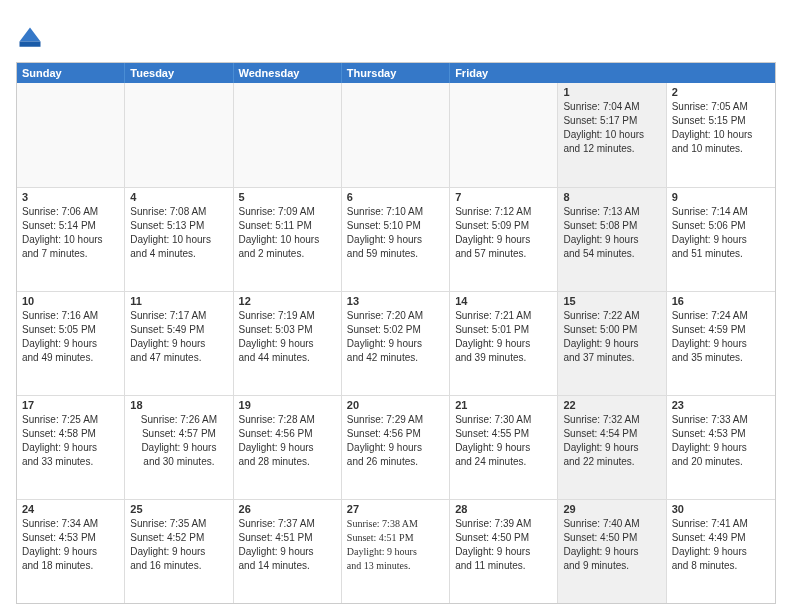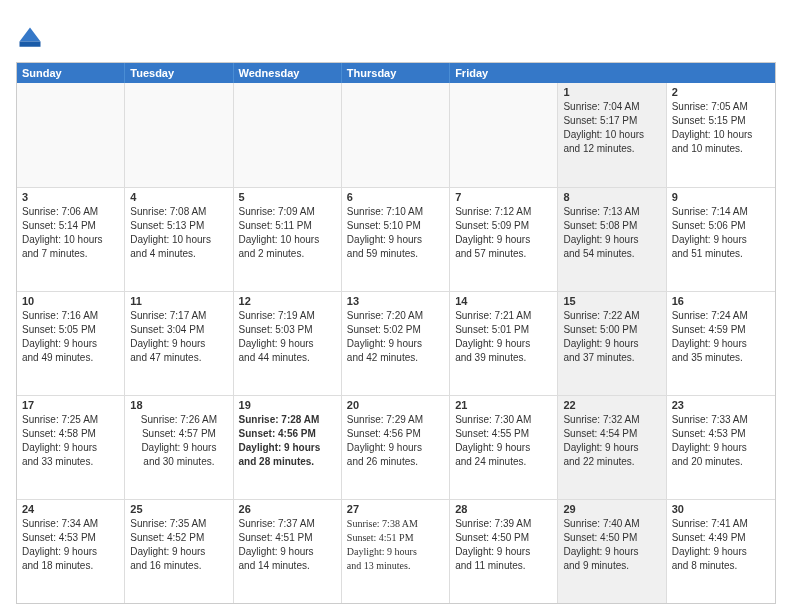--- a/index.html
+++ b/index.html
@@ -215,21 +215,21 @@
           <div class="cal-cell">
             <span class="day-num">10</span>
             <div class="day-info" style="white-space: pre-line;">Sunrise: 7:16 AM
 Sunset: 5:05 PM
 Daylight: 9 hours
 and 49 minutes.</div>
           </div>
           <div class="cal-cell">
             <span class="day-num">11</span>
             <div class="day-info" style="white-space: pre-line;">Sunrise: 7:17 AM
-Sunset: 3:04 PM
+Sunset: 5:49 PM
 Daylight: 9 hours
 and 47 minutes.</div>
           </div>
           <div class="cal-cell">
             <span class="day-num">12</span>
             <div class="day-info" style="white-space: pre-line;">Sunrise: 7:19 AM
 Sunset: 5:03 PM
 Daylight: 9 hours
 and 44 minutes.</div>
           </div>
@@ -272,21 +272,21 @@
           </div>
           <div class="cal-cell">
             <span class="day-num">18</span>
             <div class="day-info" style="white-space: pre-line; text-align: center;">Sunrise: 7:26 AM
 Sunset: 4:57 PM
 Daylight: 9 hours
 and 30 minutes.</div>
           </div>
           <div class="cal-cell">
             <span class="day-num">19</span>
-            <div class="day-info" style="white-space: pre-line; font-weight: bold;">Sunrise: 7:28 AM
+            <div class="day-info" style="white-space: pre-line;">Sunrise: 7:28 AM
 Sunset: 4:56 PM
 Daylight: 9 hours
 and 28 minutes.</div>
           </div>
           <div class="cal-cell">
             <span class="day-num">20</span>
             <div class="day-info" style="white-space: pre-line;">Sunrise: 7:29 AM
 Sunset: 4:56 PM
 Daylight: 9 hours
 and 26 minutes.</div>

